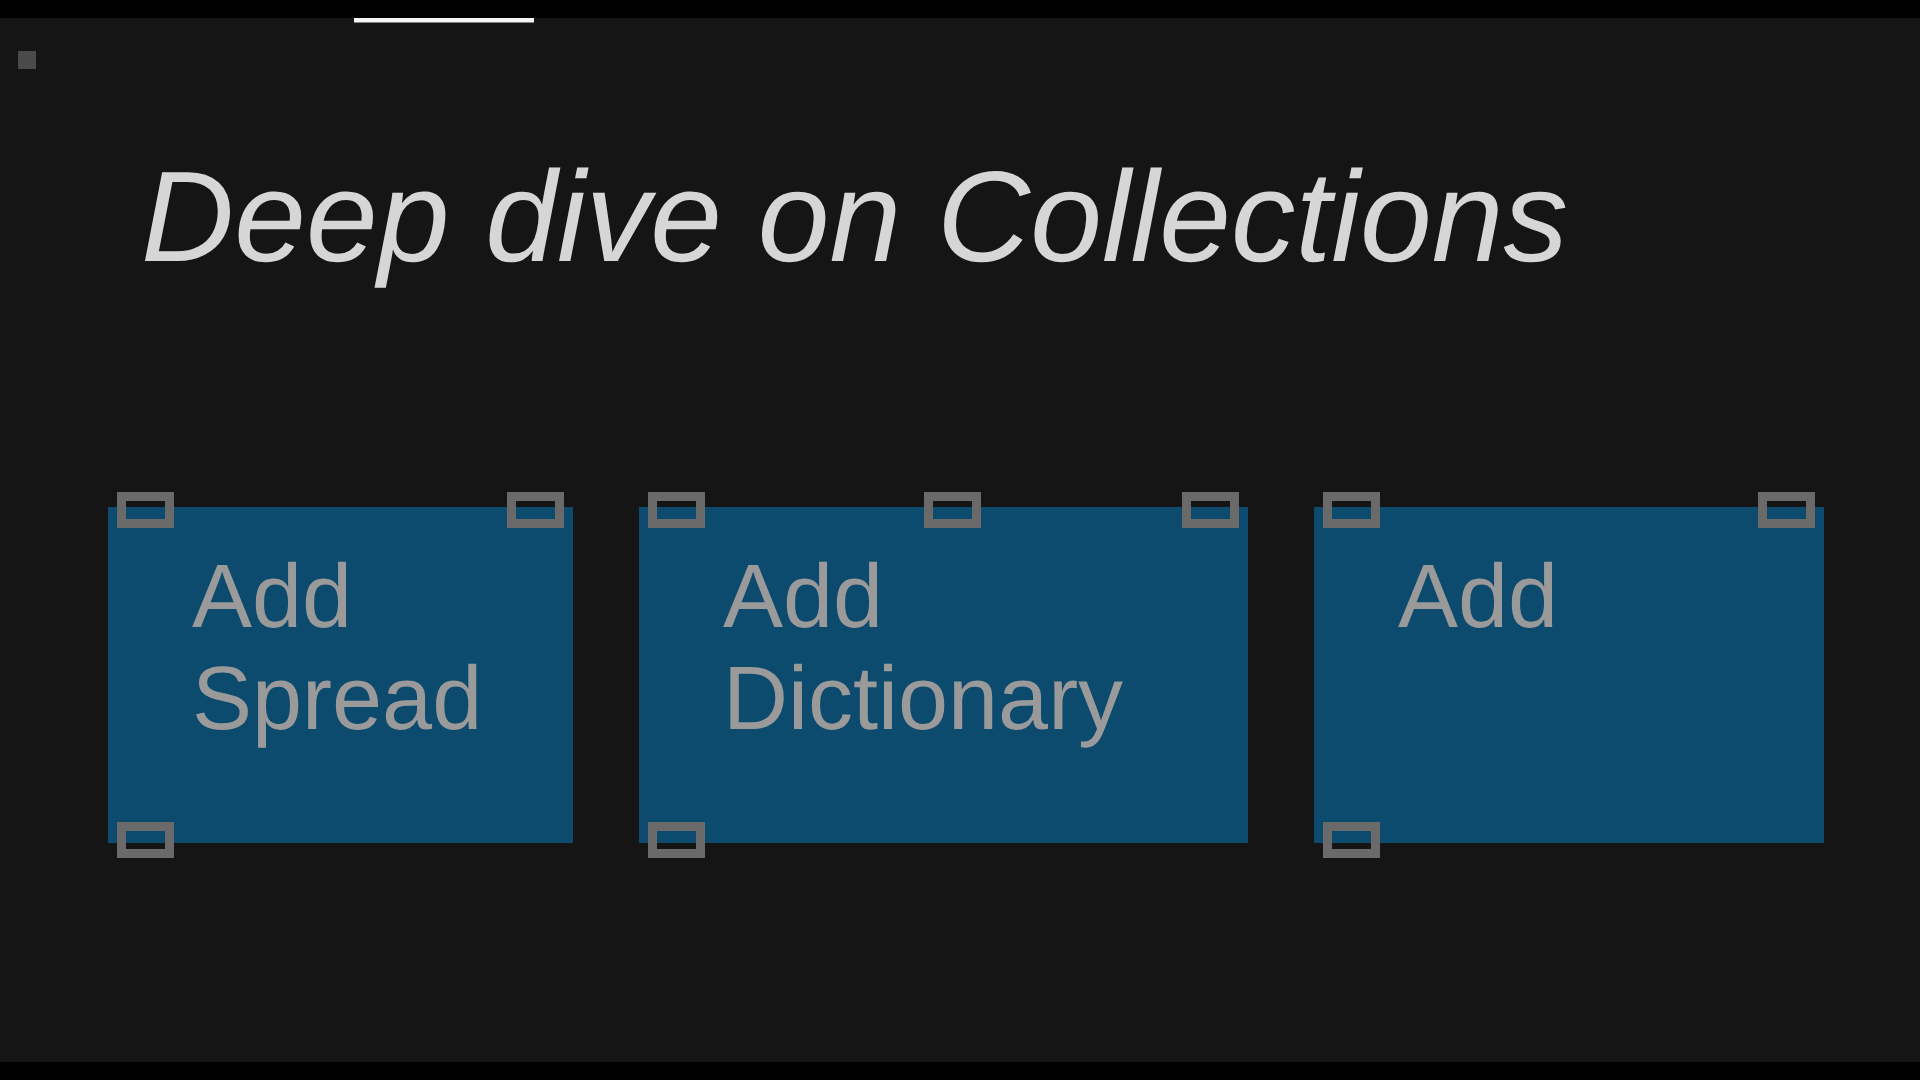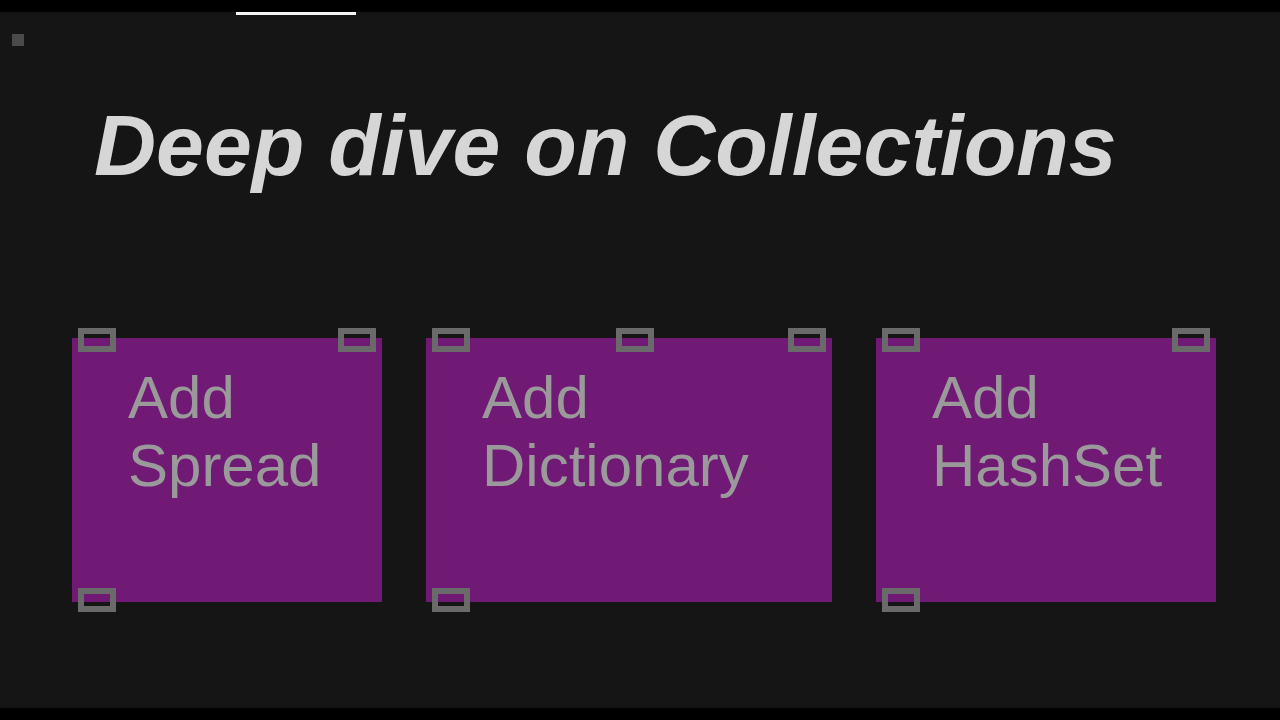--- a/index.html
+++ b/index.html
@@ -50,40 +50,40 @@
     height: 12px;
     background: #4a4a4a;
   }
 
   .title {
     position: absolute;
     top: 84px;
     left: 94px;
     font-size: 86px;
     font-style: italic;
-    font-weight: 700;
+    font-weight: 400;
     color: #d6d6d6;
     letter-spacing: 0px;
     white-space: nowrap;
     text-align: center;
   }
 
   .cards {
     position: absolute;
     top: 326px;
     left: 72px;
     display: flex;
     gap: 44px;
   }
 
   .card {
     position: relative;
     width: 310px;
-    height: 264px;
-    background: #701a75;
+    height: 224px;
+    background: #0c4a6e;
     padding: 30px 0 0 56px;
     cursor: pointer;
   }
   .card.mid { width: 406px; }
   .card.wide { width: 340px; }
 
   .card-title {
     font-size: 60px;
     font-weight: 400;
     color: #9a9a9a;
@@ -141,17 +141,16 @@
       <span class="port bl"></span>
       <div class="card-title">Add</div>
       <div class="card-sub">Dictionary</div>
     </div>
 
     <div class="card wide">
       <span class="port tl"></span>
       <span class="port tr"></span>
       <span class="port bl"></span>
       <div class="card-title">Add</div>
-      <div class="card-sub">HashSet</div>
     </div>
 
   </div>
 </div>
 
 </body></html>

